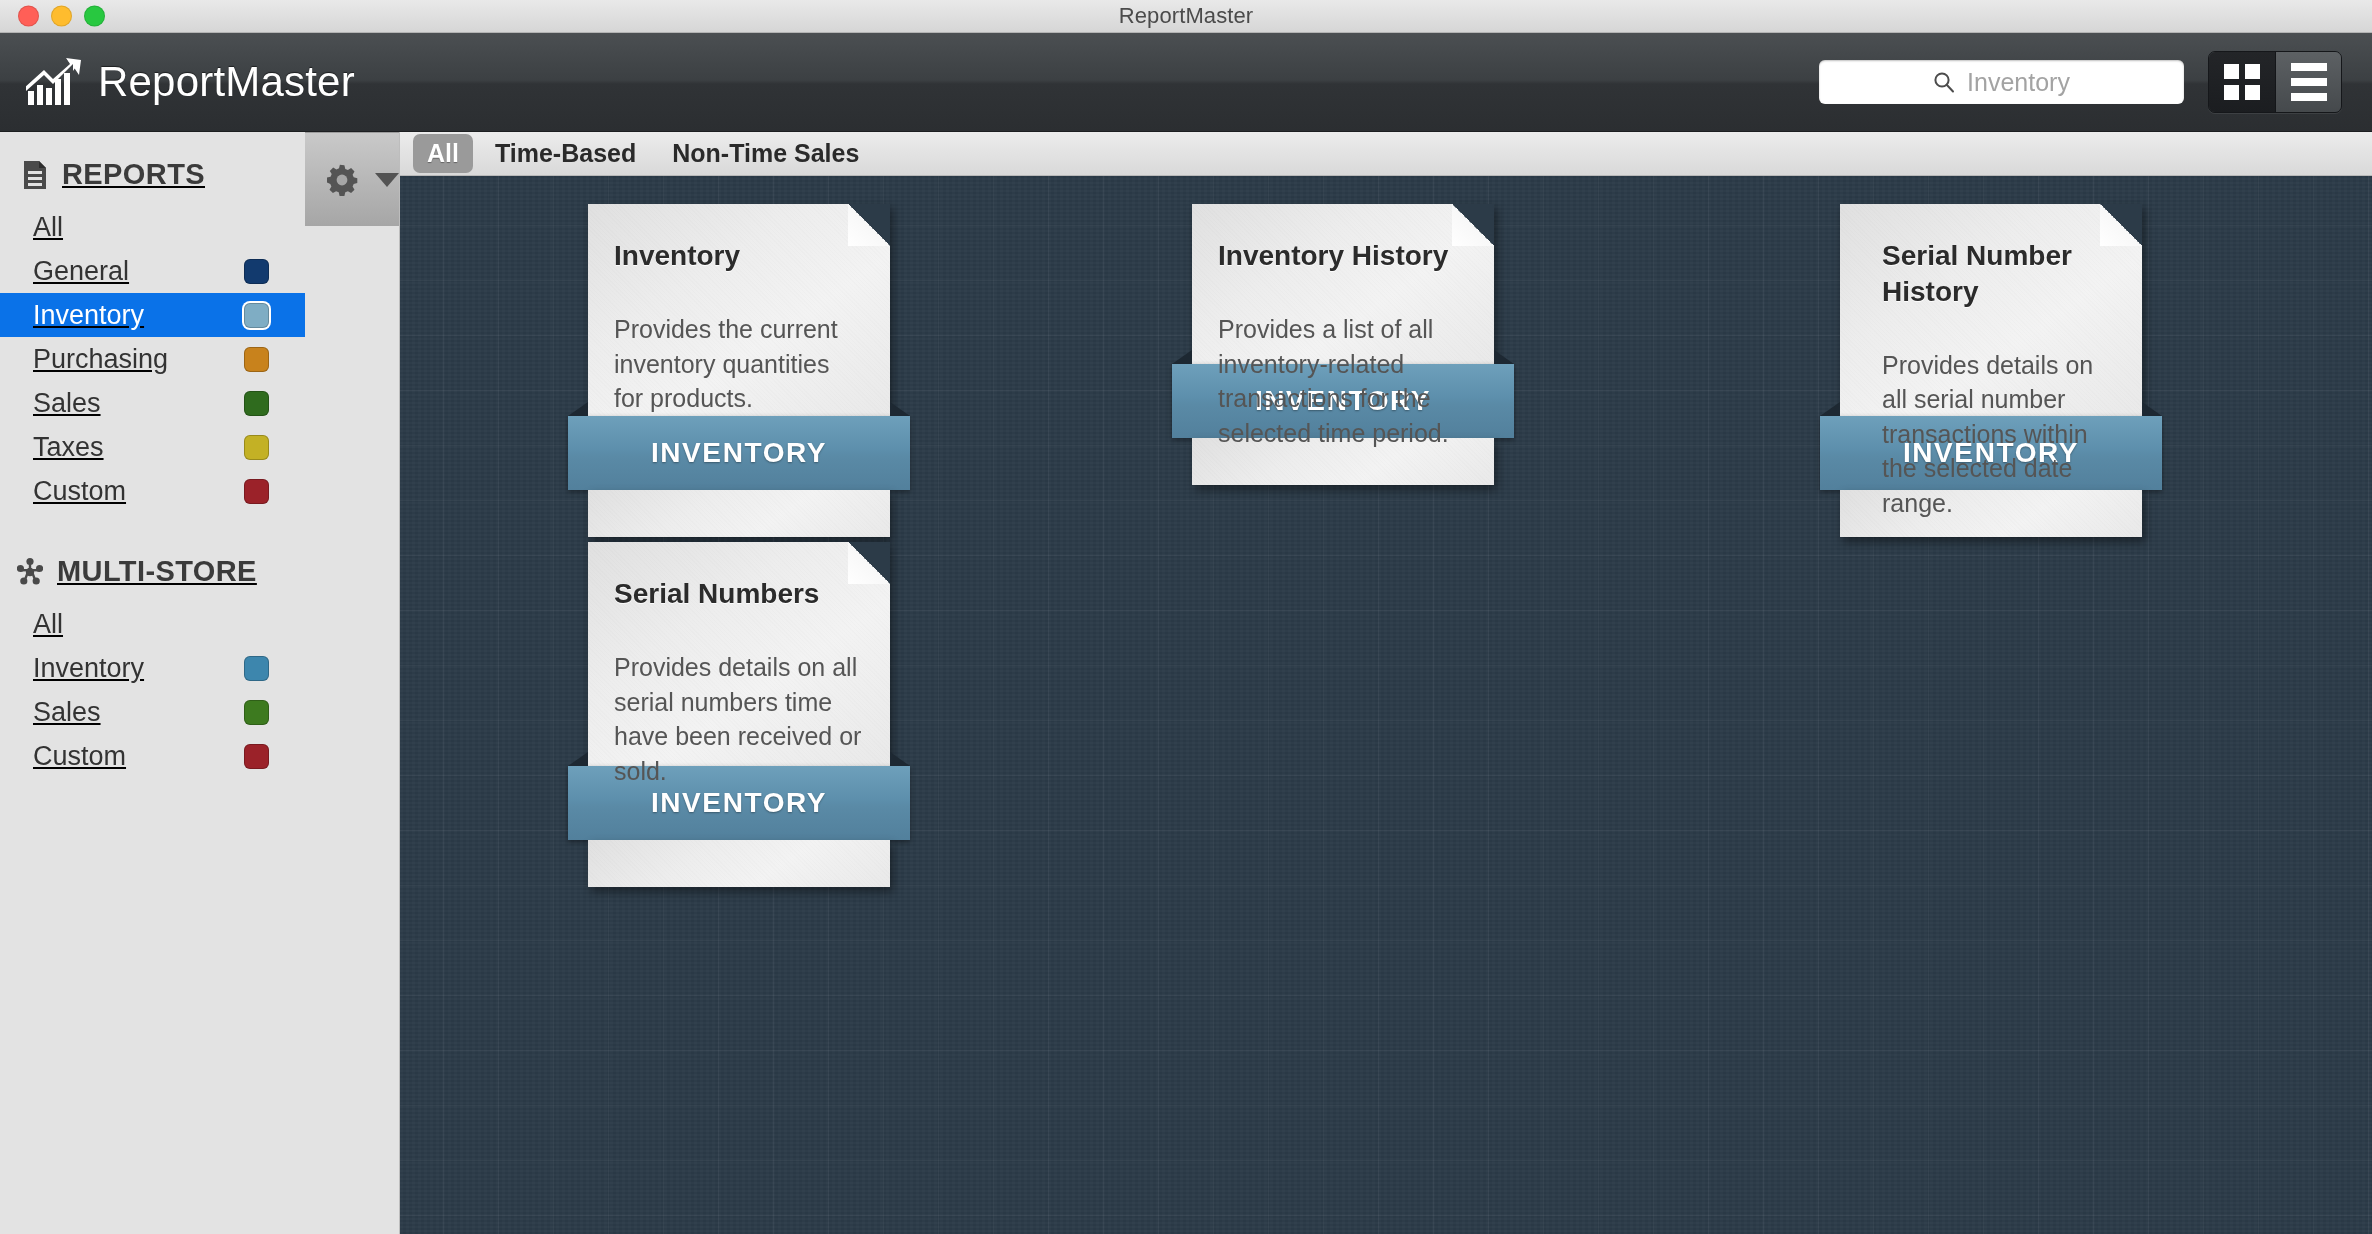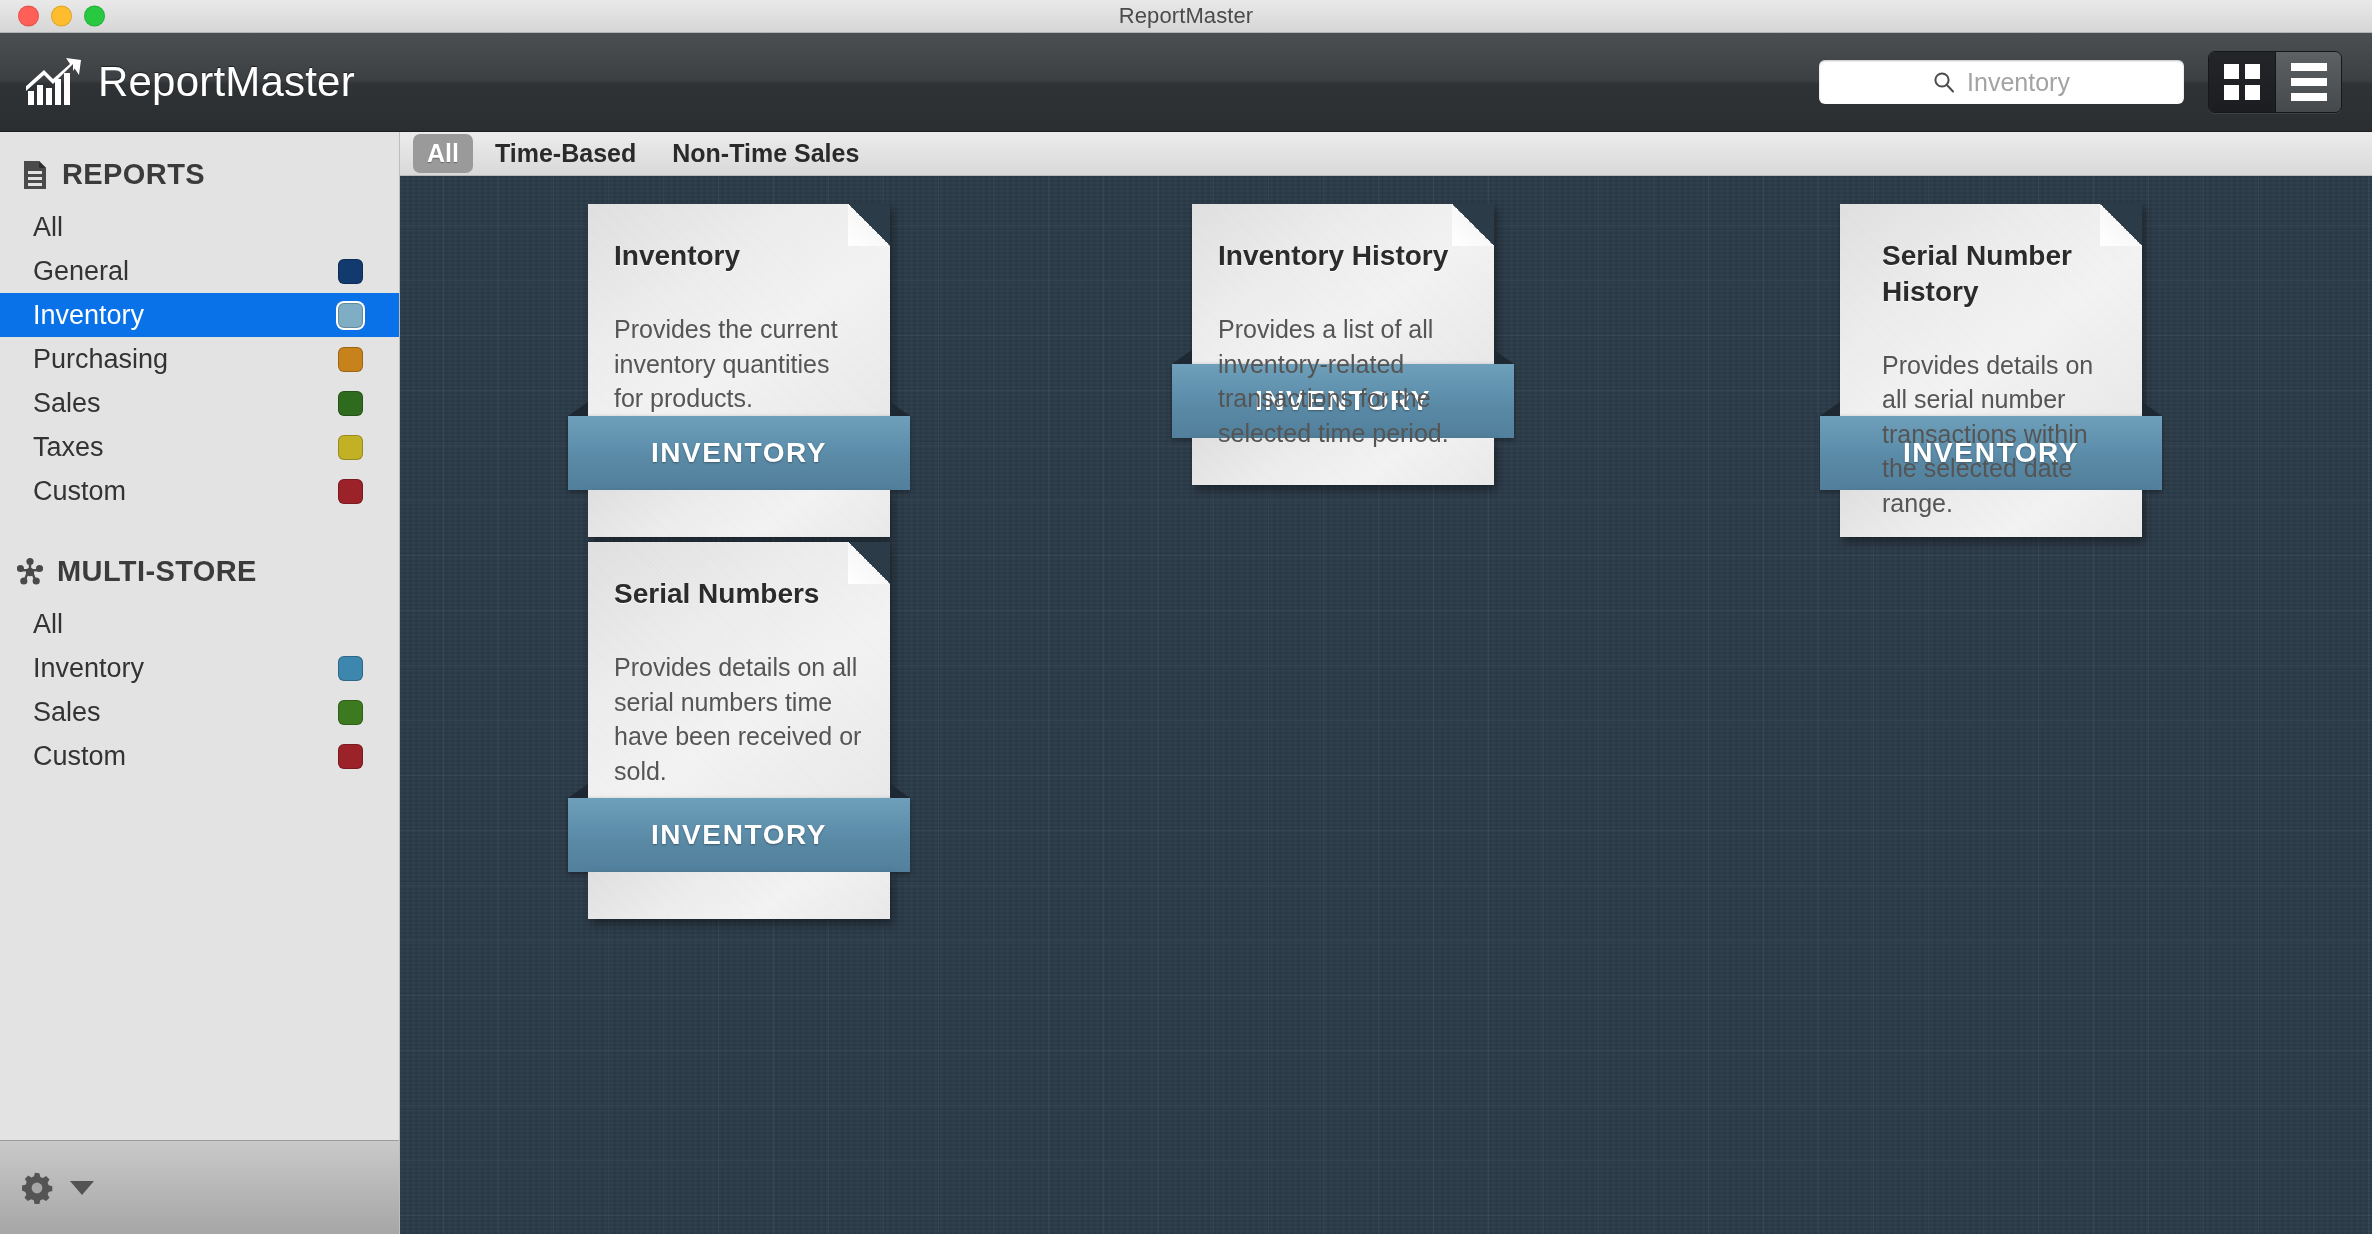--- a/index.html
+++ b/index.html
@@ -60,22 +60,23 @@
   .grid-ico i { background:#fff; display:block; }
   .list-ico { display:flex; flex-direction:column; gap:7px; }
   .list-ico i { width:36px; height:8px; background:#fff; display:block; }
 
   
   .body { flex:1; display:flex; min-height:0; }
 
   
   .sidebar {
     width:400px; flex:0 0 400px; background:#e3e3e3;
-    border-right:1px solid #bdbdbd; display:flex; flex-direction:column;
+    border-right:1px solid #bdbdbd; display:flex; flex-direction:row;
     position:relative;
+    text-decoration:underline;
   }
   .side-scroll { flex:1; padding-top:14px; overflow:hidden; }
   .side-head {
     display:flex; align-items:center; gap:14px;
     padding:12px 0 14px 22px;
     font-size:29px; font-weight:bold; color:#3b3b3b; letter-spacing:.4px;
   }
   .side-head.second { padding-top:42px;padding-left:17px; }
   .doc-ico, .hub-ico { width:26px; height:30px; flex:0 0 26px; }
   .side-item {
@@ -371,21 +372,21 @@
             </div>
             <div class="ribbon-wrap" style="height:74px;">
               <div class="ribbon">
                 <span>INVENTORY</span>
               </div>
             </div>
             <div class="card-paper" style="height:47px; padding:0; box-shadow:3px 5px 9px rgba(0,0,0,.42);"></div>
           </div>
 
           <div class="card" style="left:188px; top:366px;">
-            <div class="card-paper" style="height:256px;">
+            <div class="card-paper" style="height:224px;">
               <div class="fold"></div>
               <div class="card-title">Serial Numbers</div>
               <div class="card-desc">Provides details on all serial numbers time have been received or sold.</div>
             </div>
             <div class="ribbon-wrap" style="height:74px;">
               <div class="ribbon">
                 <span>INVENTORY</span>
               </div>
             </div>
             <div class="card-paper" style="height:47px; padding:0; box-shadow:3px 5px 9px rgba(0,0,0,.42);"></div>

